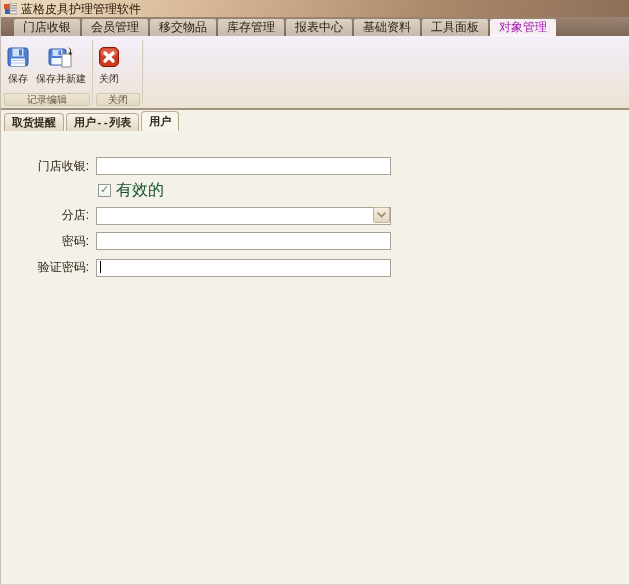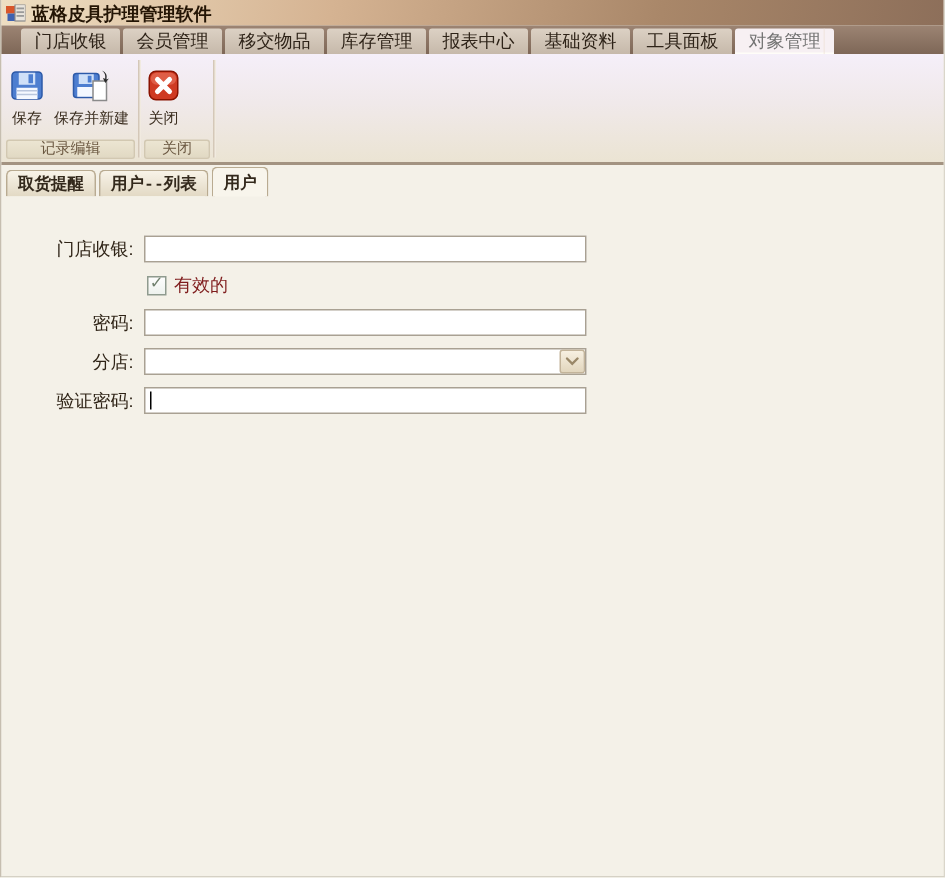--- a/index.html
+++ b/index.html
@@ -18,40 +18,40 @@
     border-bottom: 1px solid #d5d1c5;
   }
 
   
   .titlebar {
     height: 17px; flex: 0 0 17px;
     background: linear-gradient(100deg, #eedec2 0%, #d5b392 35%, #a98769 70%, #8d6f5a 100%);
     display: flex; align-items: center; gap: 4px;
     padding-left: 3px;
   }
-  .title-text { font-size: 12px; font-weight: bold; color: #241505; line-height: 1; }
+  .title-text { font-size: 12px; font-weight: normal; color: #241505; line-height: 1; }
 
   
   .tabstrip {
     height: 19px; flex: 0 0 19px;
     background: linear-gradient(#9c8473, #7e6757);
     display: flex; align-items: flex-end;
     padding-left: 13px;
     position: relative;
   }
   .mtab {
     font-size: 12px; color: #2e2318;
     background: linear-gradient(#dcd1c4, #c6b9aa);
     padding: 0 9px; margin-right: 2px;
     display: flex; align-items: center;
     border-radius: 2px 2px 0 0;
     white-space: nowrap; cursor: default;
   }
   .mtab.active {
-    background: #f7f0f3; color: #737373;
+    background: #f7f0f3; color: #a21caf;
     box-shadow: 0 -1px 0 #fffdf8 inset;
   }
   .tabstrip-mark {
     position: absolute; left: 548px; top: 2px; bottom: 0;
     width: 1px; background: rgba(235, 222, 210, 0.45);
   }
 
   
   .ribbon {
     height: 74px; flex: 0 0 74px;
@@ -133,21 +133,21 @@
     width: 13px; height: 13px;
     border: 1px solid #8f9b8f;
     background: linear-gradient(#fdfdfd, #eef2ee);
     display: flex; align-items: center; justify-content: center;
     margin-right: 5px; cursor: default;
   }
   .checkbox.checked::after {
     content: "✓"; font-size: 11px; line-height: 1; color: #70806e;
     position: relative; top: -1px;
   }
-  .checklabel { font-size: 12px; color: #7f1d1d; }
+  .checklabel { font-size: 16px; color: #14532d; }
   .input-wrap { position: relative; width: 295px; height: 18px; }
   .input-wrap .finput { width: 100%; }
   .caret { position: absolute; left: 4px; top: 3px; width: 1px; height: 12px; background: #000; }
 </style>
 </head>
 <body>
 
 <div class="window">
 
   <div class="titlebar">
@@ -235,37 +235,37 @@
       <input class="finput" type="text" value="" style="">
     </div>
 
 
     <div class="checkrow">
       <span class="checkbox checked"></span>
       <span class="checklabel">有效的</span>
     </div>
 
     <div class="frow">
-      <span class="flabel">密码:</span>
-      <input class="finput" type="text" value="" style="">
-    </div>
-
-    <div class="frow">
       <span class="flabel">分店:</span>
       <span class="combo-wrap">
         <input class="finput" type="text" value="" style="">
         <span class="combo-btn">
           <svg width="9" height="6" viewBox="0 0 9 6">
             <path d="M1 1 L4.5 4.5 L8 1" fill="none" stroke="#9a8868" stroke-width="1.6" stroke-linecap="round"></path>
           </svg>
         </span>
       </span>
     </div>
 
     <div class="frow">
+      <span class="flabel">密码:</span>
+      <input class="finput" type="text" value="" style="">
+    </div>
+
+    <div class="frow">
       <span class="flabel">验证密码:</span>
       <span class="input-wrap">
         <input class="finput" type="text" value="" style="">
         <span class="caret"></span>
       </span>
     </div>
 
   </div>
 </div>
 

